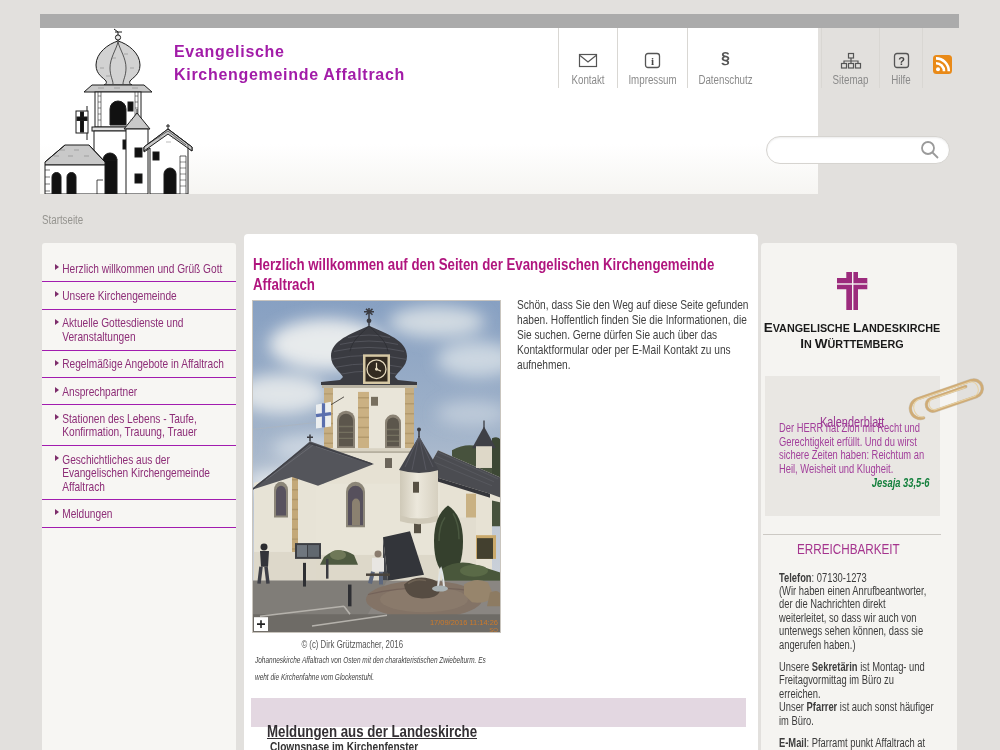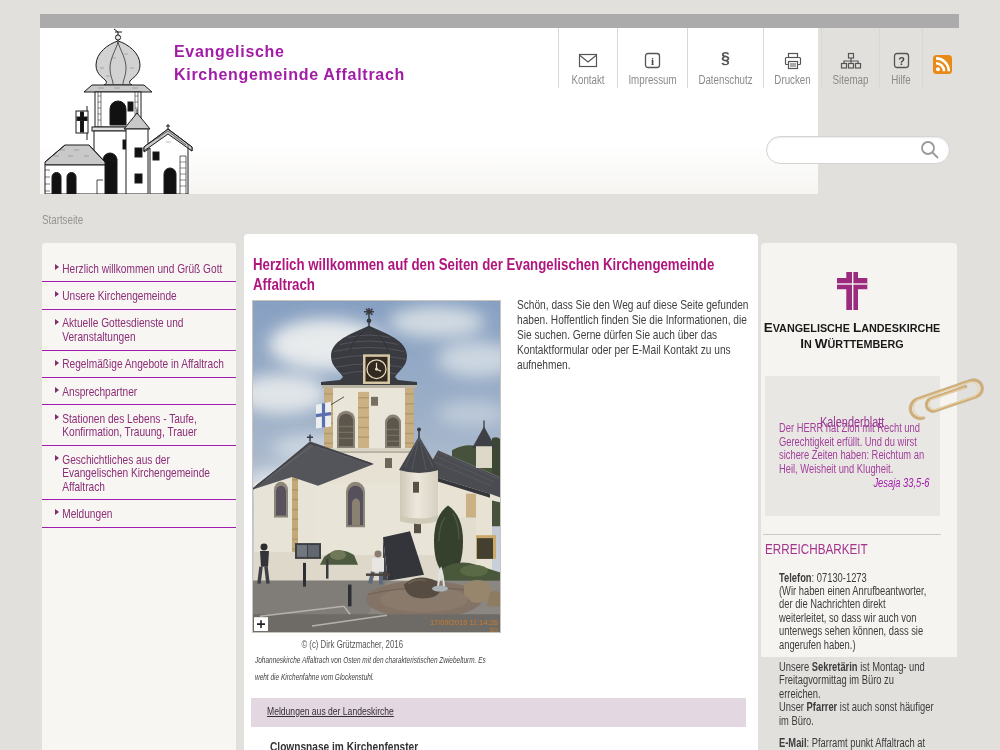--- a/index.html
+++ b/index.html
@@ -38,39 +38,39 @@
   
   #main { left:244px; top:234px; width:514px; height:516px; background:#fff; border-radius:4px 4px 0 0; }
   #h1 { position:absolute; left:9px; top:21px; width:490px; font-size:17px; font-weight:bold;
         color:#b0157e; line-height:20px; }
   #photo { position:absolute; left:8px; top:66px; width:249px; height:333px;text-align:right; }
   #para { position:absolute; left:273px; top:63px; width:233px; font-size:13px; color:#3f3f3f; line-height:15px; }
   #copyr { position:absolute; left:57px; top:405px; width:193px; font-size:10px; color:#555; }
   #cap { position:absolute; left:11px; top:418px; width:238px; font-size:8.3px; font-style:italic;
          color:#3f3f3f; line-height:16.5px; }
   #pinkbar { position:absolute; left:7px; top:464px; width:495px; height:29px; background:#e3d7e1; }
-  #pinkbar .t { position:absolute; left:16px; top:7px; font-size:11px; font-weight:normal; color:#332f33;
+  #pinkbar .t { position:absolute; left:16px; top:24px; font-size:17px; font-weight:bold; color:#332f33;
                 text-decoration:underline; }
   #clown { position:absolute; left:26px; top:504.5px; font-size:13px; font-weight:bold; color:#333; }
 
   
-  #side { left:761px; top:243px; width:196px; height:414px; background:#f5f4f1; border-radius:4px 4px 0 0;padding-left:16px; }
+  #side { left:761px; top:243px; width:196px; height:507px; background:#f5f4f1; border-radius:4px 4px 0 0;padding-left:16px; }
   #lkcross { position:absolute; left:75px; top:28px; }
   #lktext { position:absolute; left:0; top:77px; width:182px; text-align:center; color:#191919;
             font-weight:bold; font-size:10.8px; letter-spacing:0px; line-height:16px; }
   #lktext .bg { font-size:13.5px; }
   #kblatt { position:absolute; left:4px; top:133px; width:175px; height:140px; }
   #kbbg { position:absolute; left:0; top:0; width:100%; height:100%; background:#e9e7e3; }
   #kbtitle { position:absolute; left:0; top:8px; width:175px; text-align:center; font-size:14px; color:#993390;margin-top:30px; }
   #kbq { position:absolute; left:14px; top:46px; width:150px; font-size:12px; color:#a23f9b; line-height:13.5px; }
   #kbsrc { position:absolute; left:14px; top:100px; width:151px; text-align:right; font-size:12px;
-           font-style:italic; font-weight:normal; color:#a21caf; }
+           font-style:italic; font-weight:bold; color:#15803d; }
   #paperclip { position:absolute; left:144px; top:129px; }
   #sep { position:absolute; left:2px; top:291px; width:178px; border-top:1px solid #ccc9c4; }
-  #erh { position:absolute; left:4px; top:297px; font-size:15px; color:#a5348e; }
+  #erh { position:absolute; left:36px; top:297px; font-size:15px; color:#a5348e; }
   #sidetext { position:absolute; left:18px; top:328.5px; width:155.5px; font-size:12px; color:#3c3c3c;
               line-height:13.4px; }
   #sidetext p { margin-bottom:9px; }
 </style>
 </head>
 <body>
   <div class="abs" id="topbar"></div>
 
   <div class="abs" id="header">
     <svg id="church" width="157" height="166" viewBox="0 0 157 166" style="position:absolute;left:0;top:0">
@@ -140,29 +140,20 @@
       <div class="icell" style="left:577px;width:70px;">
         <div class="ic"><svg width="17" height="17" viewBox="0 0 17 17">
           <rect x="1.5" y="1.5" width="14" height="14" rx="2.5" fill="none" stroke="#555" stroke-width="1.3"></rect>
           <text x="8.5" y="13" text-anchor="middle" font-family="Liberation Serif" font-size="11" font-weight="bold" fill="#444">i</text>
         </svg></div>
         <div class="lb">Impressum</div>
       </div>
       <div class="icell" style="left:647px;width:76px;">
         <div class="ic" style="top:22px;font-size:16px;color:#555;font-weight:bold;">§</div>
         <div class="lb">Datenschutz</div>
-      </div>
-      <div class="icell" style="left:723px;width:58px;">
-        <div class="ic"><svg width="20" height="18" viewBox="0 0 20 18">
-          <rect x="5.5" y="1.5" width="9" height="4" fill="none" stroke="#555" stroke-width="1.2"></rect>
-          <rect x="2.5" y="5.5" width="15" height="7" rx="1" fill="none" stroke="#555" stroke-width="1.2"></rect>
-          <rect x="5.5" y="9.5" width="9" height="7" fill="#fff" stroke="#555" stroke-width="1.2"></rect>
-          <path d="M7 12 h6 M7 14 h6" stroke="#555" stroke-width="1"></path>
-        </svg></div>
-        <div class="lb">Drucken</div>
       </div>
       <div class="icell" style="left:781px;width:58px;">
         <div class="ic"><svg width="22" height="18" viewBox="0 0 22 18">
           <rect x="8.5" y="1.5" width="5" height="4.5" fill="none" stroke="#555" stroke-width="1.2"></rect>
           <rect x="1.5" y="11.5" width="5" height="4.5" fill="none" stroke="#555" stroke-width="1.2"></rect>
           <rect x="8.5" y="11.5" width="5" height="4.5" fill="none" stroke="#555" stroke-width="1.2"></rect>
           <rect x="15.5" y="11.5" width="5" height="4.5" fill="none" stroke="#555" stroke-width="1.2"></rect>
           <path d="M11 6 v3 M4 11.5 V9 h14 v2.5 M11 9 v2.5" fill="none" stroke="#555" stroke-width="1.2"></path>
         </svg></div>
         <div class="lb">Sitemap</div>

